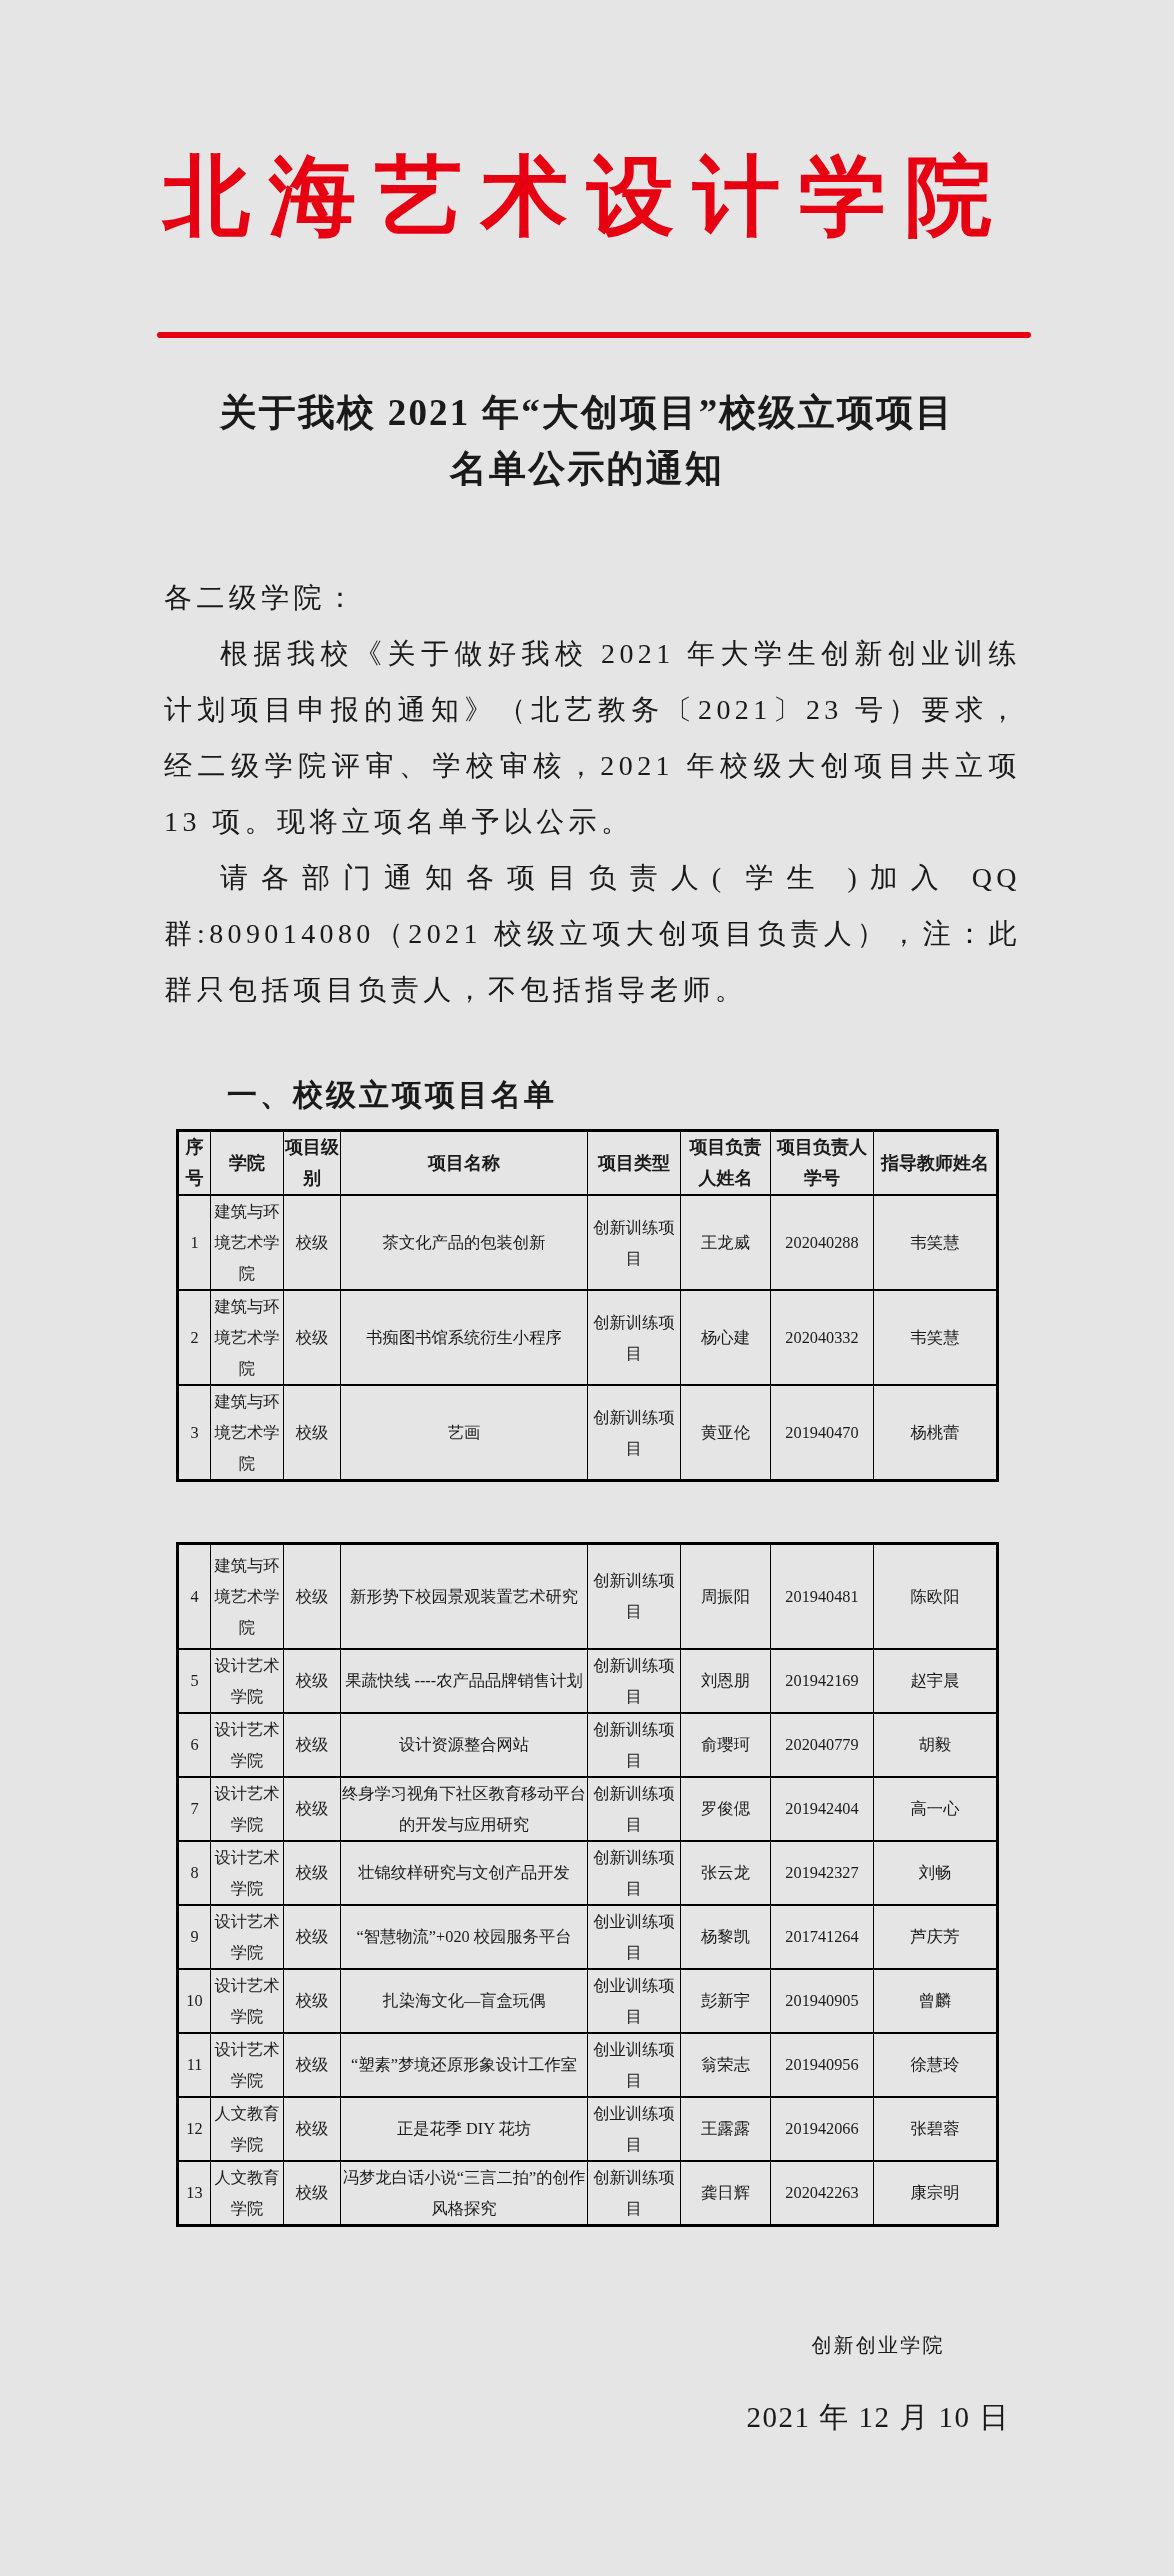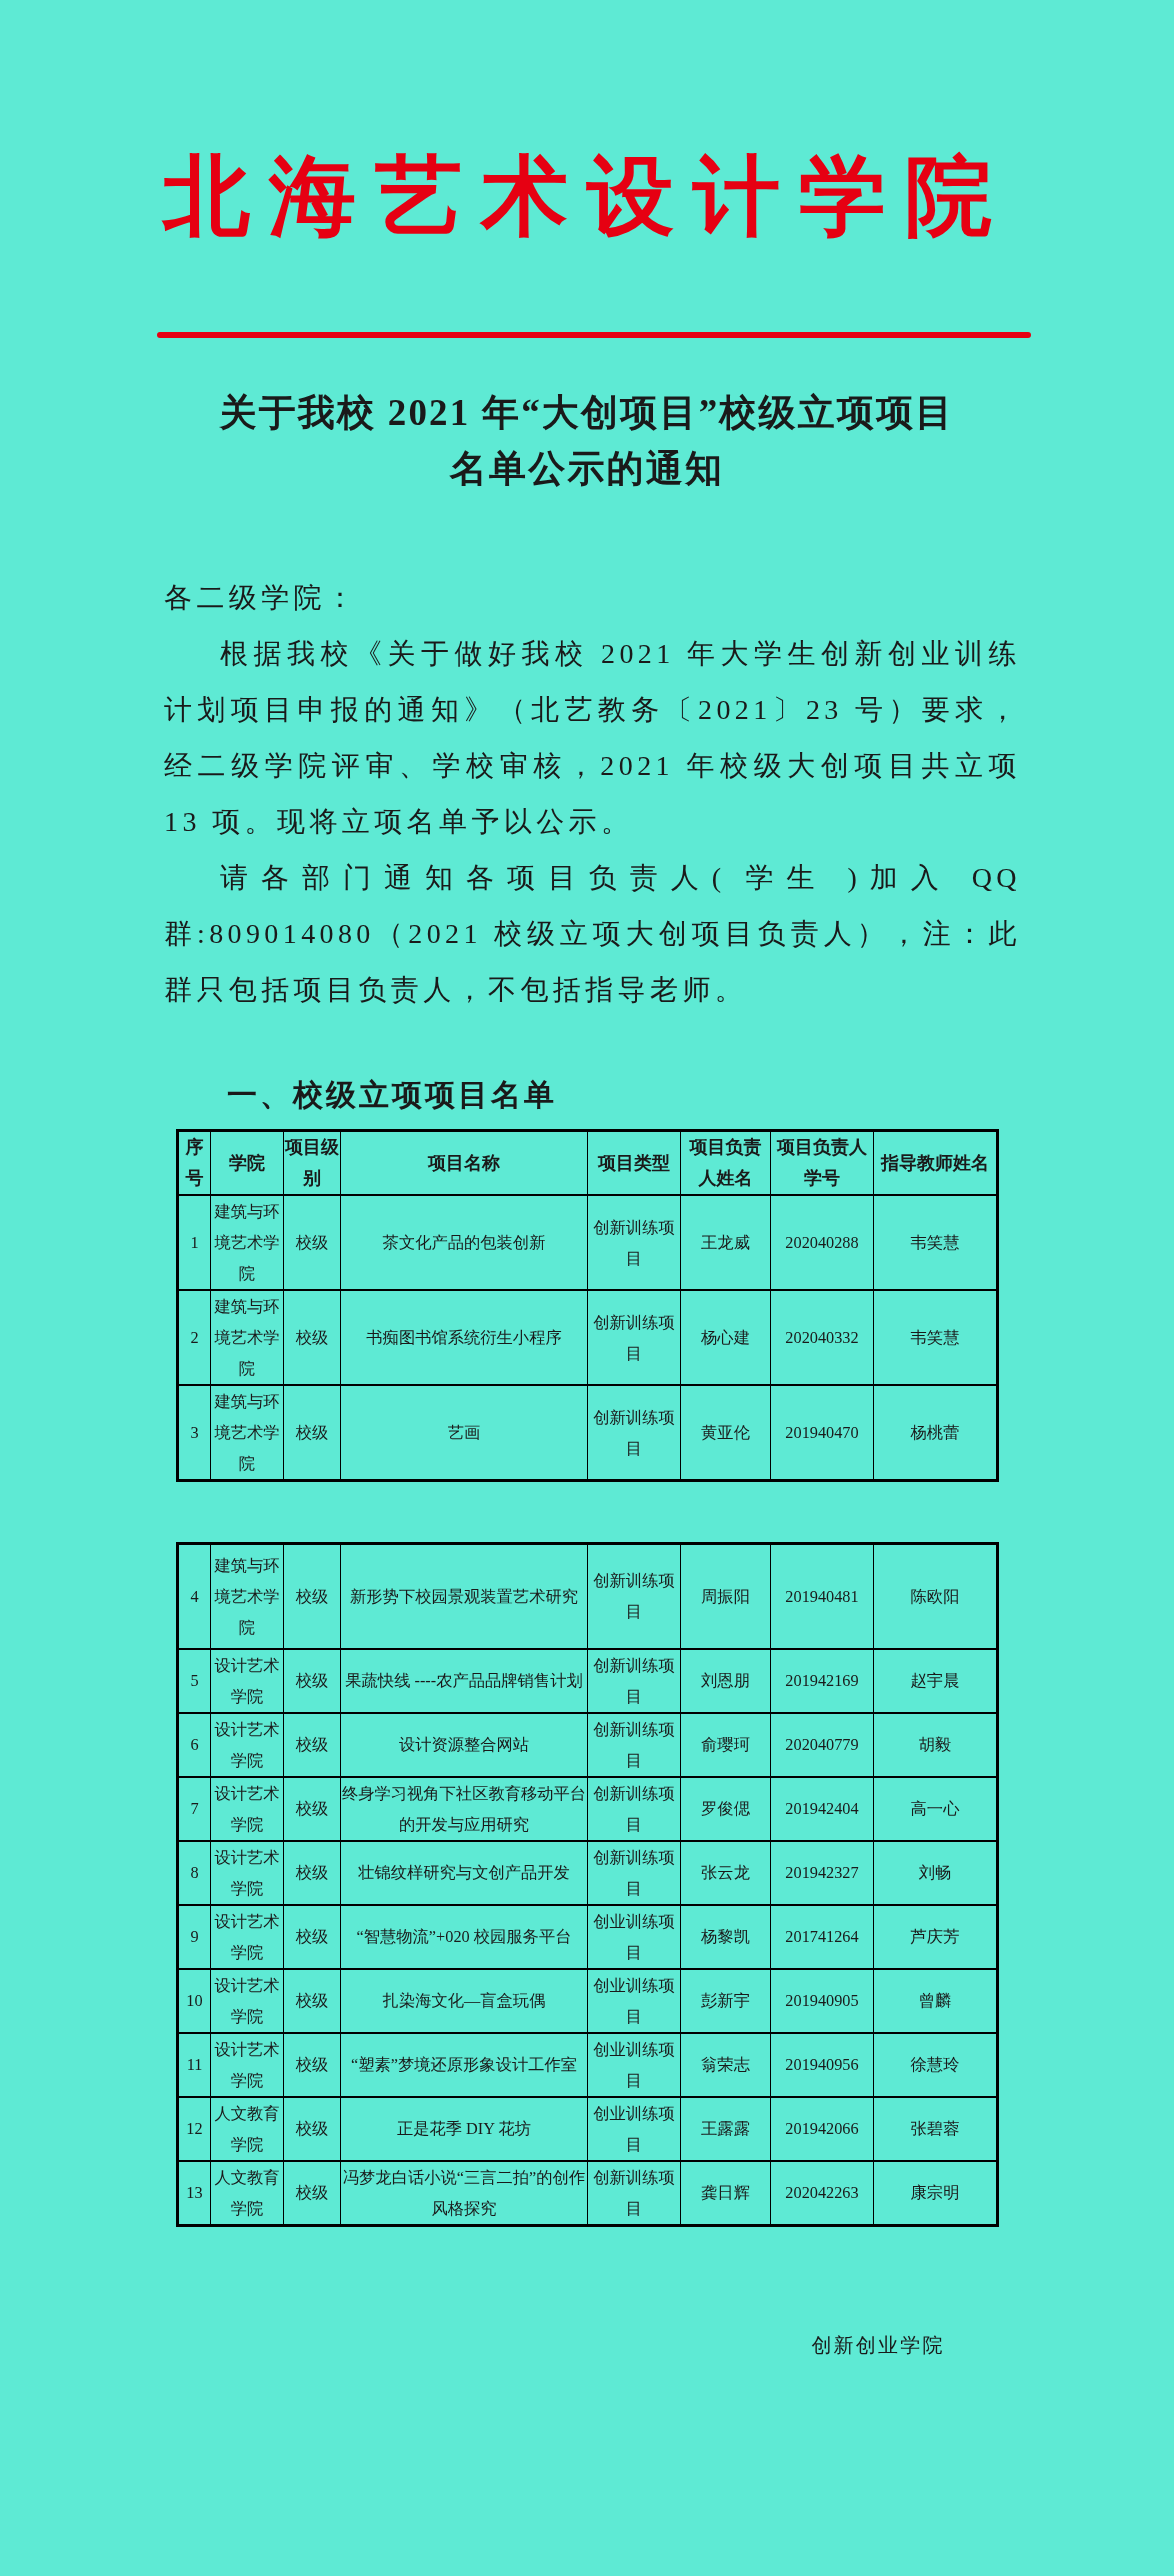--- a/index.html
+++ b/index.html
@@ -1,18 +1,18 @@
 <!DOCTYPE html>
 <html style="font-size:12px"><head>
 <meta charset="utf-8">
 <style>
   :root{ --red:#e60012; --ink:#1a1a1a; --line:#000; }
   html,body{ margin:0; padding:0; background:#ffffff; }
   .page{
-    position:relative; width:1174px; height:2576px; background:#5eead4;
+    position:relative; width:1174px; height:2576px; background:#e5e5e5;
     color:var(--ink); overflow:hidden;
     font-family:"Liberation Serif","DejaVu Serif",serif;
   }
   
   .school-name{
     position:absolute; top:138px; left:0; right:0;
     text-align:center; font-size:87px; font-weight:700;
     color:var(--red); letter-spacing:19px; white-space:nowrap;
   }
   .doc-number{
@@ -260,15 +260,16 @@
           <td>冯梦龙白话小说“三言二拍”的创作风格探究</td>
           <td>创新训练项目</td>
           <td>龚日辉</td>
           <td>202042263</td>
           <td>康宗明</td>
         </tr>
       </tbody>
   </table>
 
   <div class="footer-sign">创新创业学院</div>
+  <div class="footer-date">2021 年 12 月 10 日</div>
 
 </div>
 
 
 </body></html>

